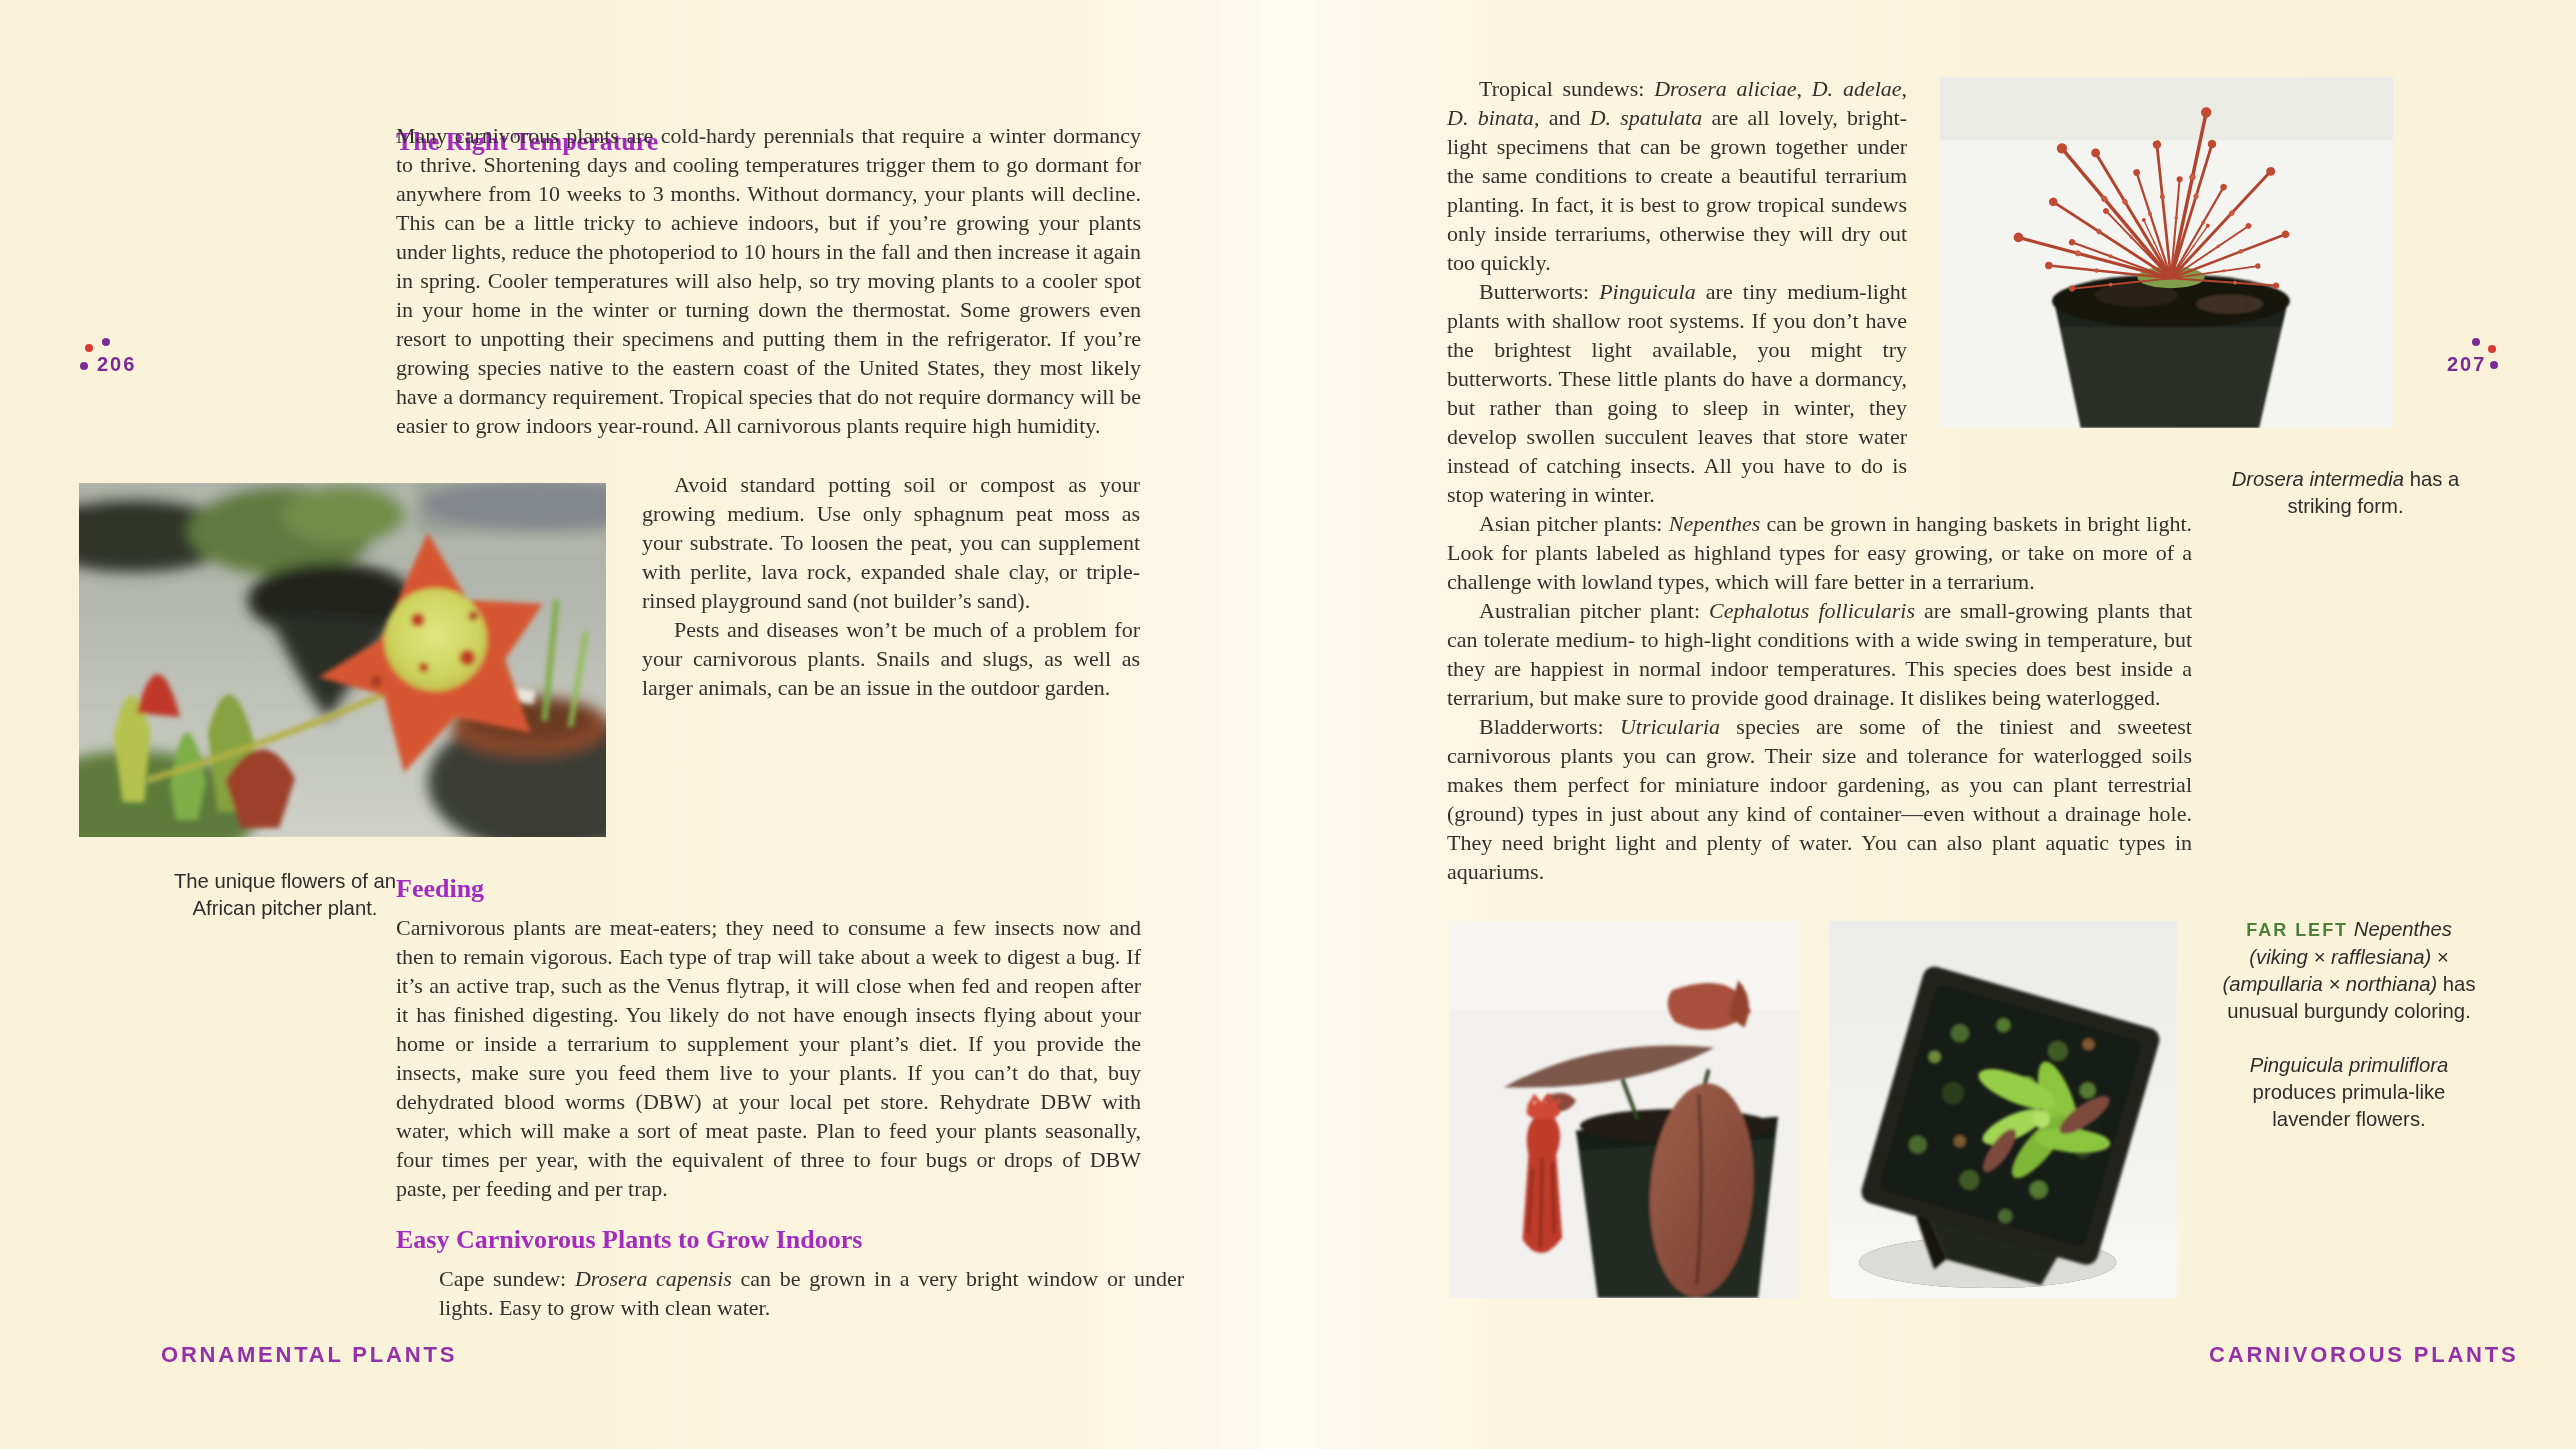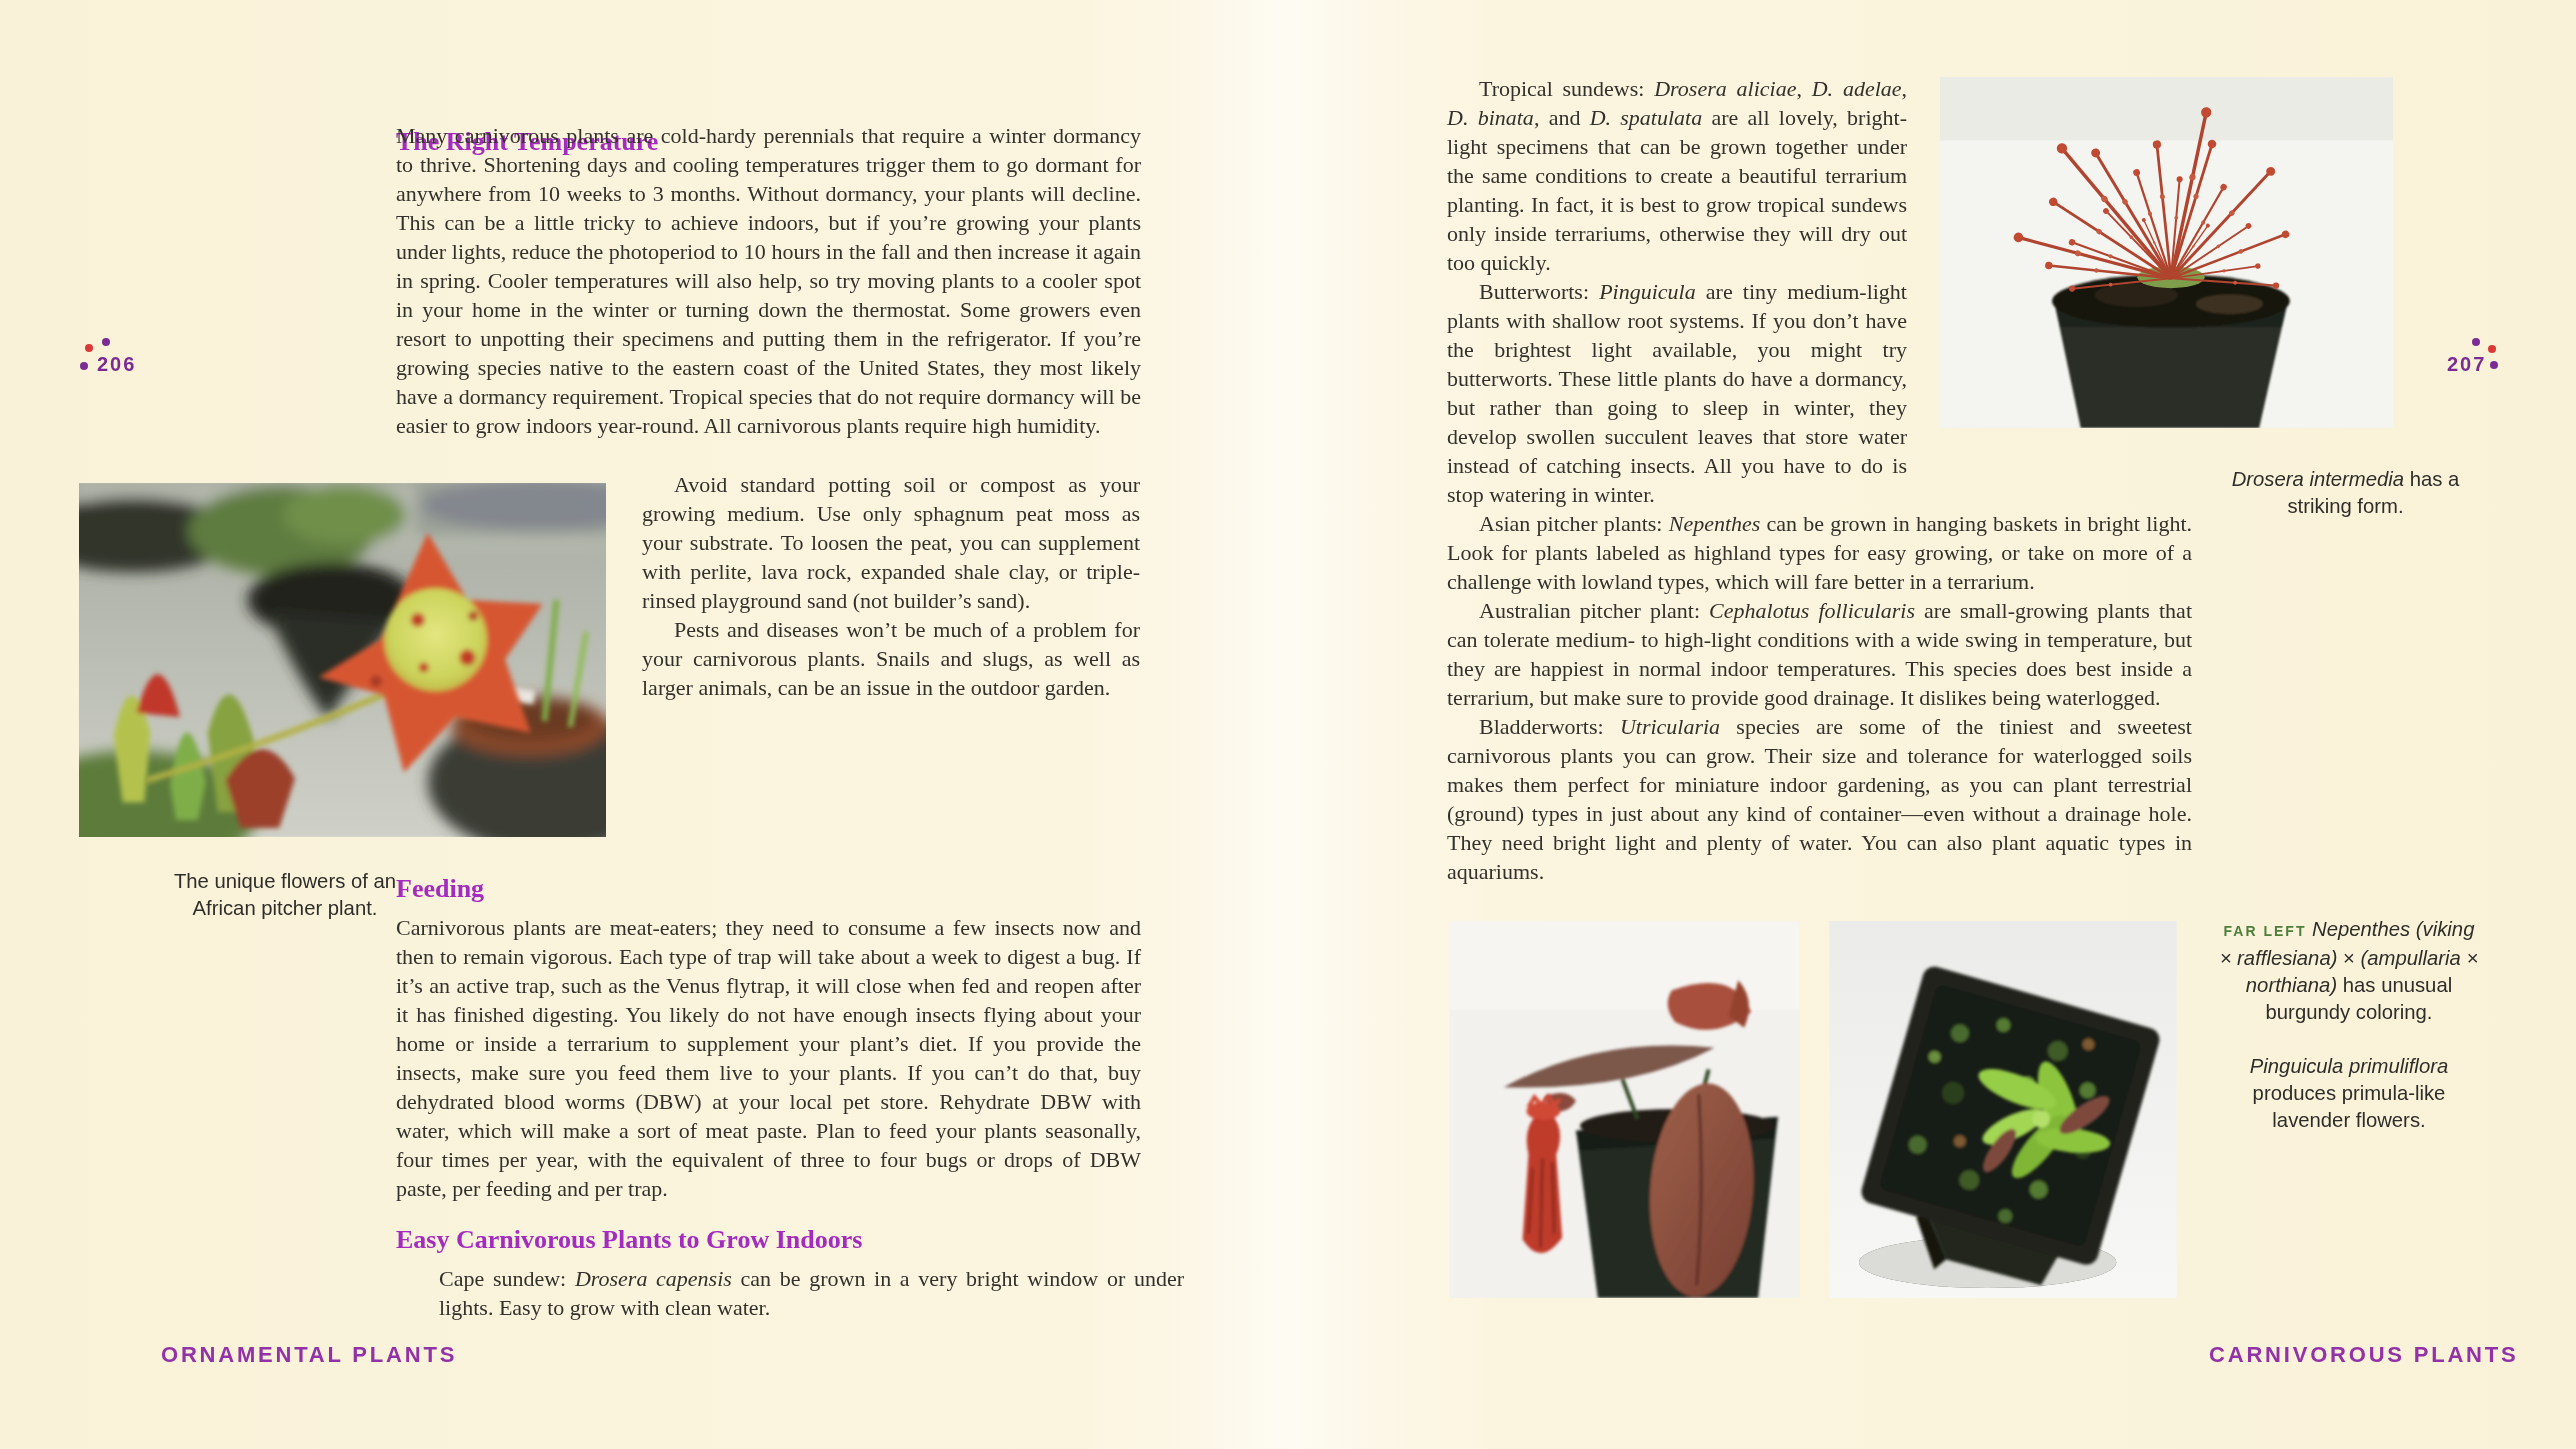--- a/index.html
+++ b/index.html
@@ -8,21 +8,21 @@
     background:linear-gradient(90deg,#f9f2d8 0%,#fbf5e0 42%,#fdf9ec 50%,#fbf5e0 58%,#f9f2d8 100%);
     font-family:"Liberation Serif",serif;color:#33312c;
   }
   .abs{position:absolute;}
   .body-text{font-size:22px;line-height:29px;text-align:justify;color:#33312c;}
   .body-text p{margin:0;}
   .p-indent{text-indent:32px;}
   .sec-heading{font-family:"Liberation Serif",serif;font-size:26px;font-weight:700;color:#a32bbf;margin:0;}
   .caption{font-family:"Liberation Sans",sans-serif;font-size:20.3px;line-height:27px;color:#2e2d2a;text-align:center;}
   .caption p{margin:0 0 27px 0;}
-  .farleft{color:#4e7e3a;font-weight:700;font-size:14px;letter-spacing:2px;}
+  .farleft{color:#4e7e3a;font-weight:700;font-size:18px;letter-spacing:2px;}
   .footer{font-family:"Liberation Sans",sans-serif;font-size:22px;font-weight:700;letter-spacing:2.8px;color:#9231a8;white-space:nowrap;}
   .pagenum{font-family:"Liberation Sans",sans-serif;font-size:20px;font-weight:700;letter-spacing:2px;color:#7a2c94;}
   .dot{position:absolute;width:8px;height:8px;border-radius:50%;}
   .dot-red{background:#d93a35;}
   .dot-purple{background:#7a2c94;}
   .photo{position:absolute;overflow:hidden;}
   .photo svg{display:block;}
   .photo-gap{float:right;width:285px;height:406px;}
   i{font-style:italic;}
 </style>

